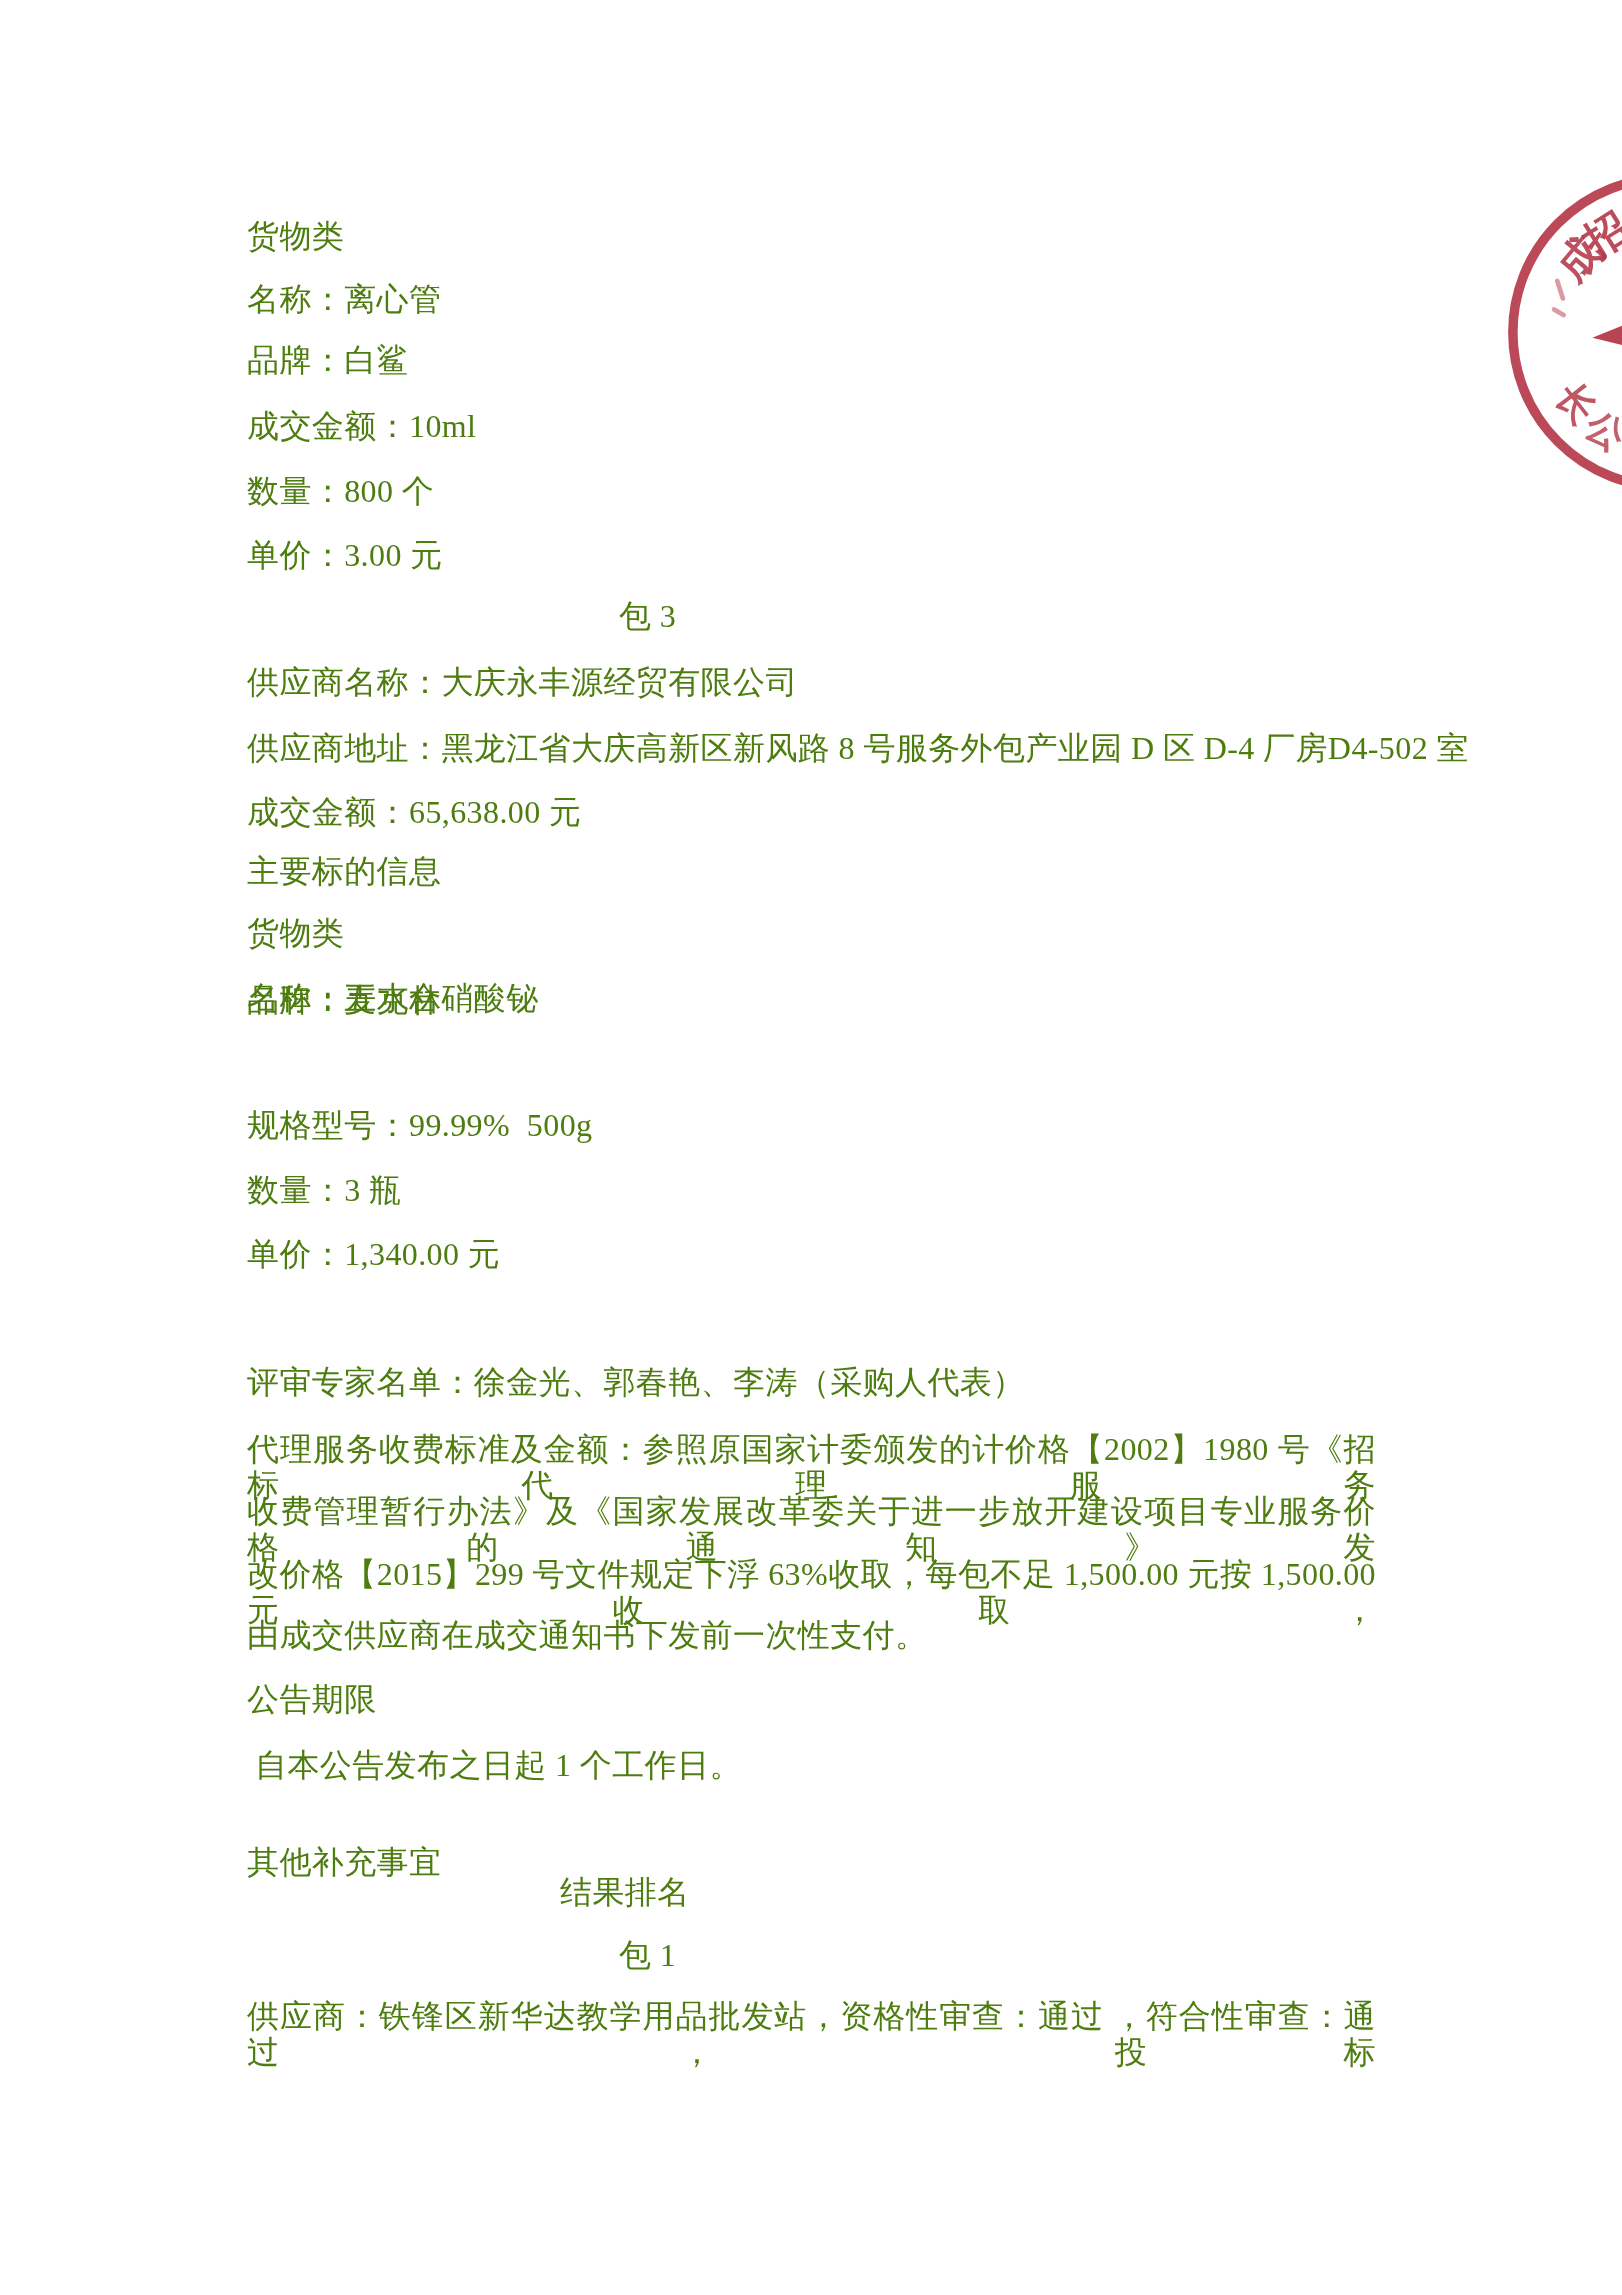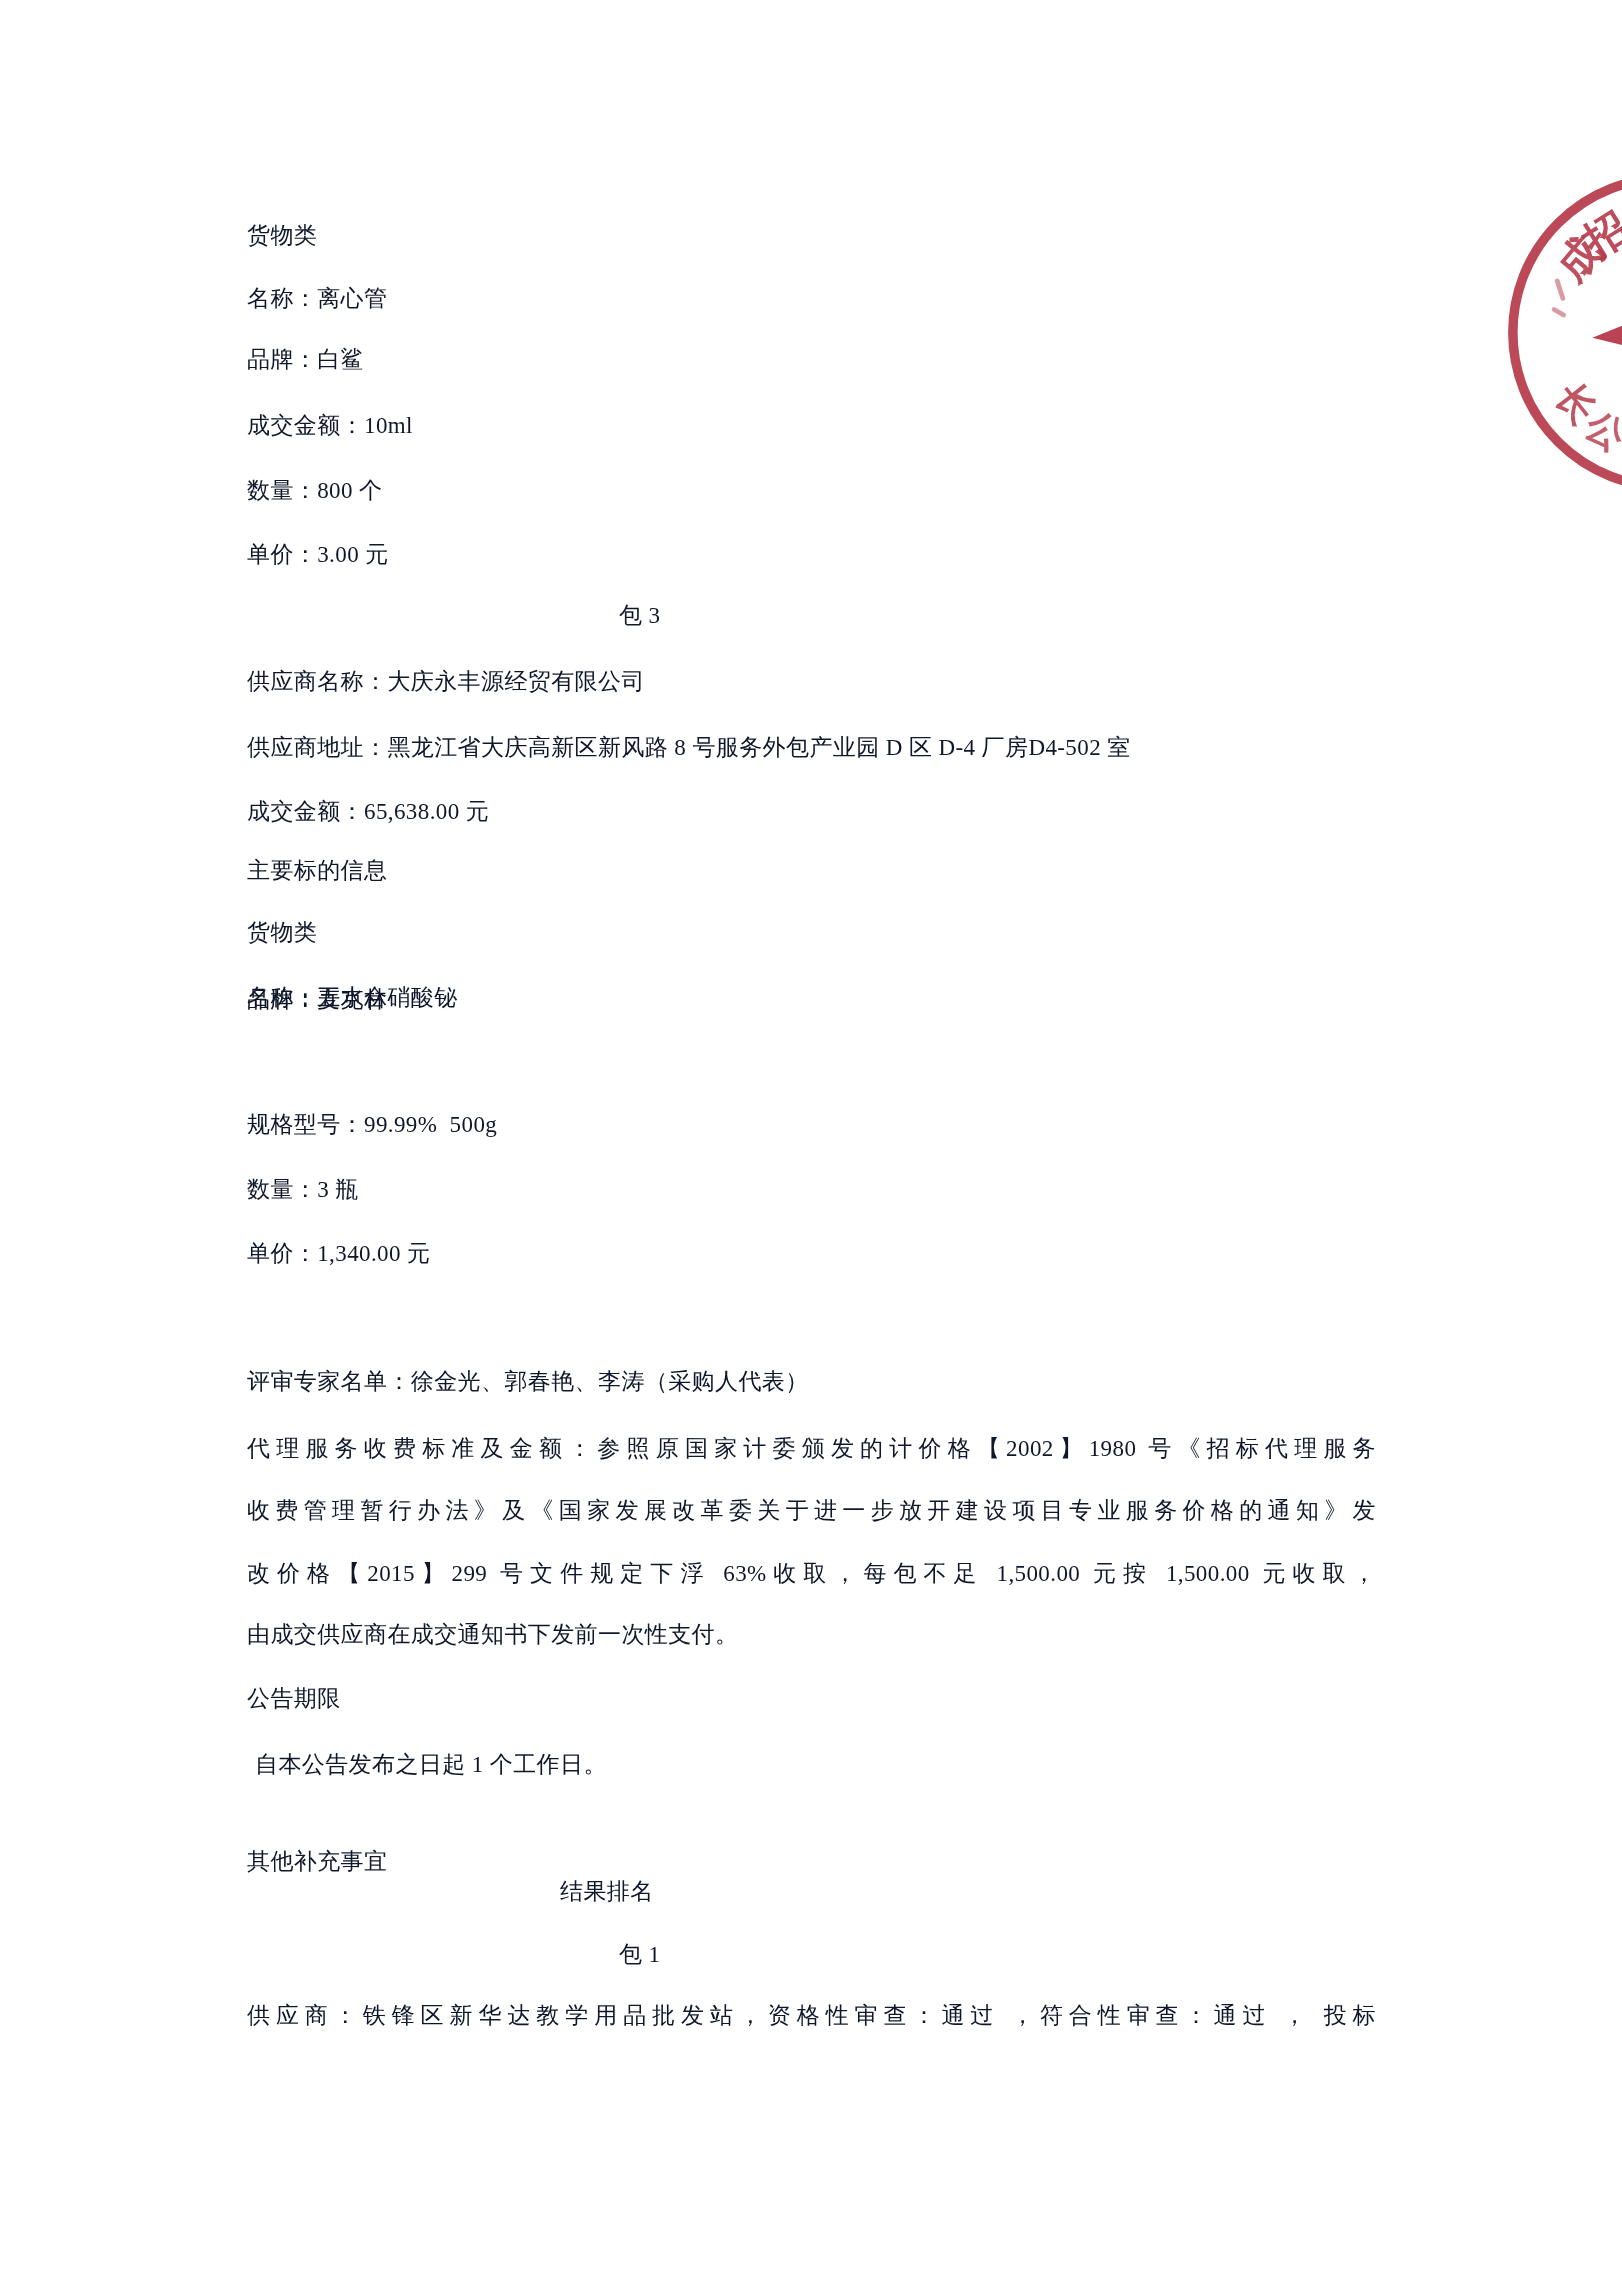--- a/index.html
+++ b/index.html
@@ -10,23 +10,23 @@
     overflow:hidden;
     font-family:"Liberation Serif","DejaVu Serif",serif;
   }
   .page{
     position:absolute;left:0;top:0;width:1622px;height:2295px;
     background:#ffffff;overflow:hidden;
   }
   .ln{
     position:absolute;
     left:247px;
-    font-size:23px;
+    font-size:32px;
     line-height:36px;
-    color:#0f172a;
+    color:#4d7c0f;
     white-space:pre;
     letter-spacing:0.4px;
   }
   .just{
     white-space:normal;
     width:1129px;
     text-align:justify;
     text-align-last:justify;
     font-family:Liberation Serif, serif;
   }

